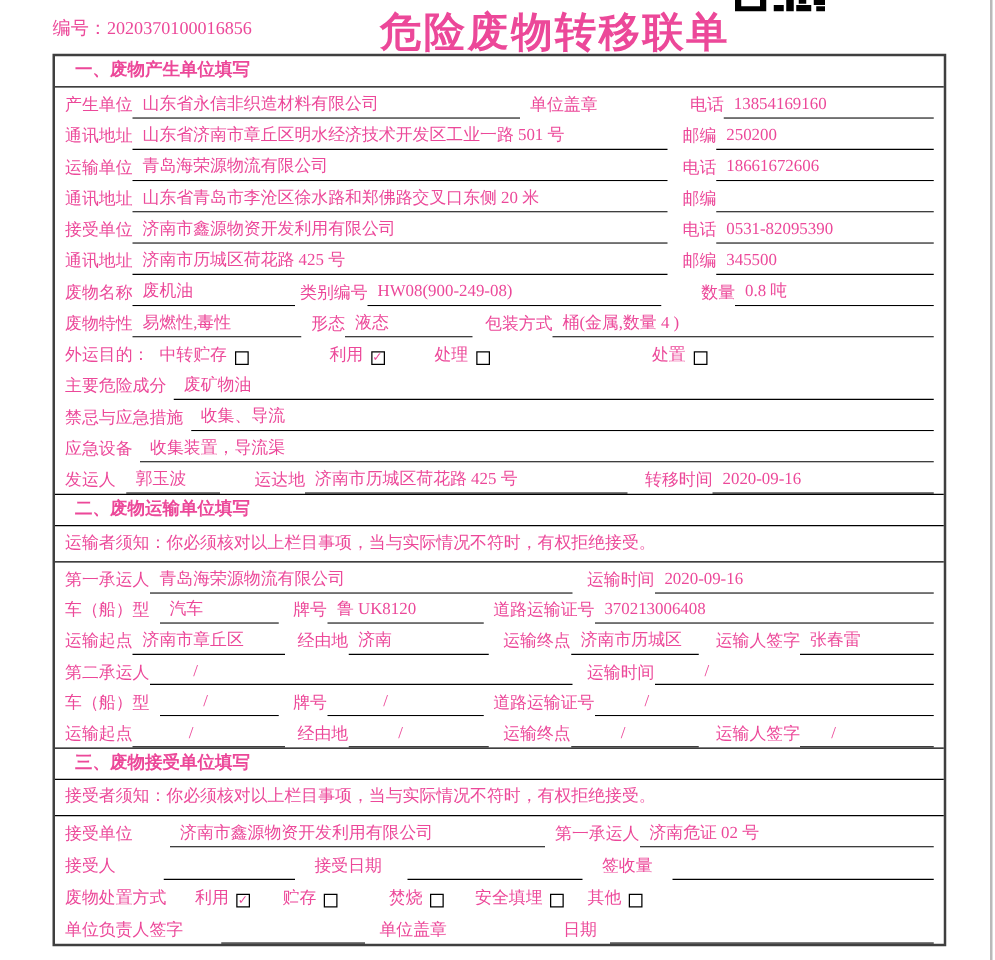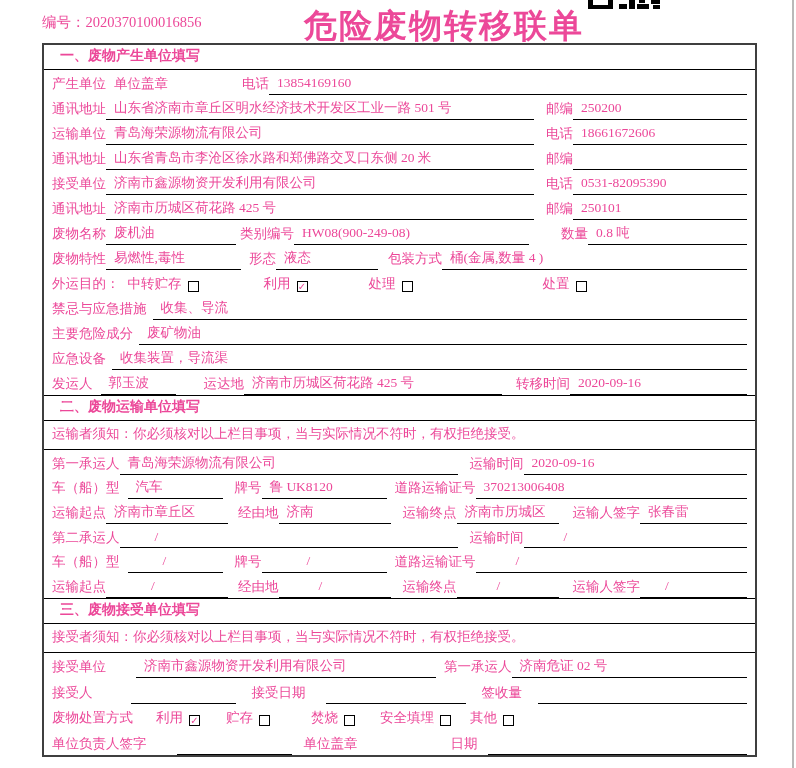--- a/index.html
+++ b/index.html
@@ -59,20 +59,21 @@
     <rect x="65" y="5" width="7" height="4" fill="#000"></rect>
   </svg>
 
   <div class="form">
 
     <div class="sec1">
       <div class="sec-h">一、废物产生单位填写</div>
 
       <div class="row">
         <span class="lbl">产生单位</span>
+        <span class="val" style="width:310px">山东省永信非织造材料有限公司</span>
         <span class="lbl" style="margin-left:8px">单位盖章</span>
         <span class="lbl" style="margin-left:74px">电话</span>
         <span class="val fill">13854169160</span>
       </div>
 
       <div class="row">
         <span class="lbl">通讯地址</span>
         <span class="val" style="width:428px">山东省济南市章丘区明水经济技术开发区工业一路 501 号</span>
         <span class="lbl" style="margin-left:12px">邮编</span>
         <span class="val fill">250200</span>
@@ -96,21 +97,21 @@
         <span class="lbl">接受单位</span>
         <span class="val" style="width:428px">济南市鑫源物资开发利用有限公司</span>
         <span class="lbl" style="margin-left:12px">电话</span>
         <span class="val fill">0531-82095390</span>
       </div>
 
       <div class="row">
         <span class="lbl">通讯地址</span>
         <span class="val" style="width:428px">济南市历城区荷花路 425 号</span>
         <span class="lbl" style="margin-left:12px">邮编</span>
-        <span class="val fill">250101</span>
+        <span class="val fill">345500</span>
       </div>
 
       <div class="row">
         <span class="lbl">废物名称</span>
         <span class="val" style="width:130px">废机油</span>
         <span class="lbl" style="margin-left:4px">类别编号</span>
         <span class="val" style="width:235px">HW08(900-249-08)</span>
         <span class="lbl" style="margin-left:32px">数量</span>
         <span class="val fill">0.8 吨</span>
       </div>
@@ -127,38 +128,38 @@
       <div class="row">
         <span class="lbl">外运目的：</span>
         <span class="opt" style="margin-left:8px">
           <span class="lbl">中转贮存</span>
           <span class="cb"></span>
         </span>
         <span class="opt" style="margin-left:65px">
           <span class="lbl">利用</span>
           <span class="cb">✓</span>
         </span>
-        <span class="opt" style="margin-left:61px">
+        <span class="opt" style="margin-left:40px">
           <span class="lbl">处理</span>
           <span class="cb"></span>
         </span>
         <span class="opt" style="margin-left:130px">
           <span class="lbl">处置</span>
           <span class="cb"></span>
         </span>
       </div>
 
       <div class="row">
+        <span class="lbl">主要危险成分</span>
+        <span class="val fill" style="margin-left:6px">废矿物油</span>
+      </div>
+
+      <div class="row">
         <span class="lbl">禁忌与应急措施</span>
         <span class="val fill" style="margin-left:6px">收集、导流</span>
-      </div>
-
-      <div class="row">
-        <span class="lbl">主要危险成分</span>
-        <span class="val fill" style="margin-left:6px">废矿物油</span>
       </div>
 
       <div class="row">
         <span class="lbl">应急设备</span>
         <span class="val fill" style="margin-left:6px">收集装置，导流渠</span>
       </div>
 
       <div class="row">
         <span class="lbl">发运人</span>
         <span class="val" style="width:75px;margin-left:8px">郭玉波</span>

